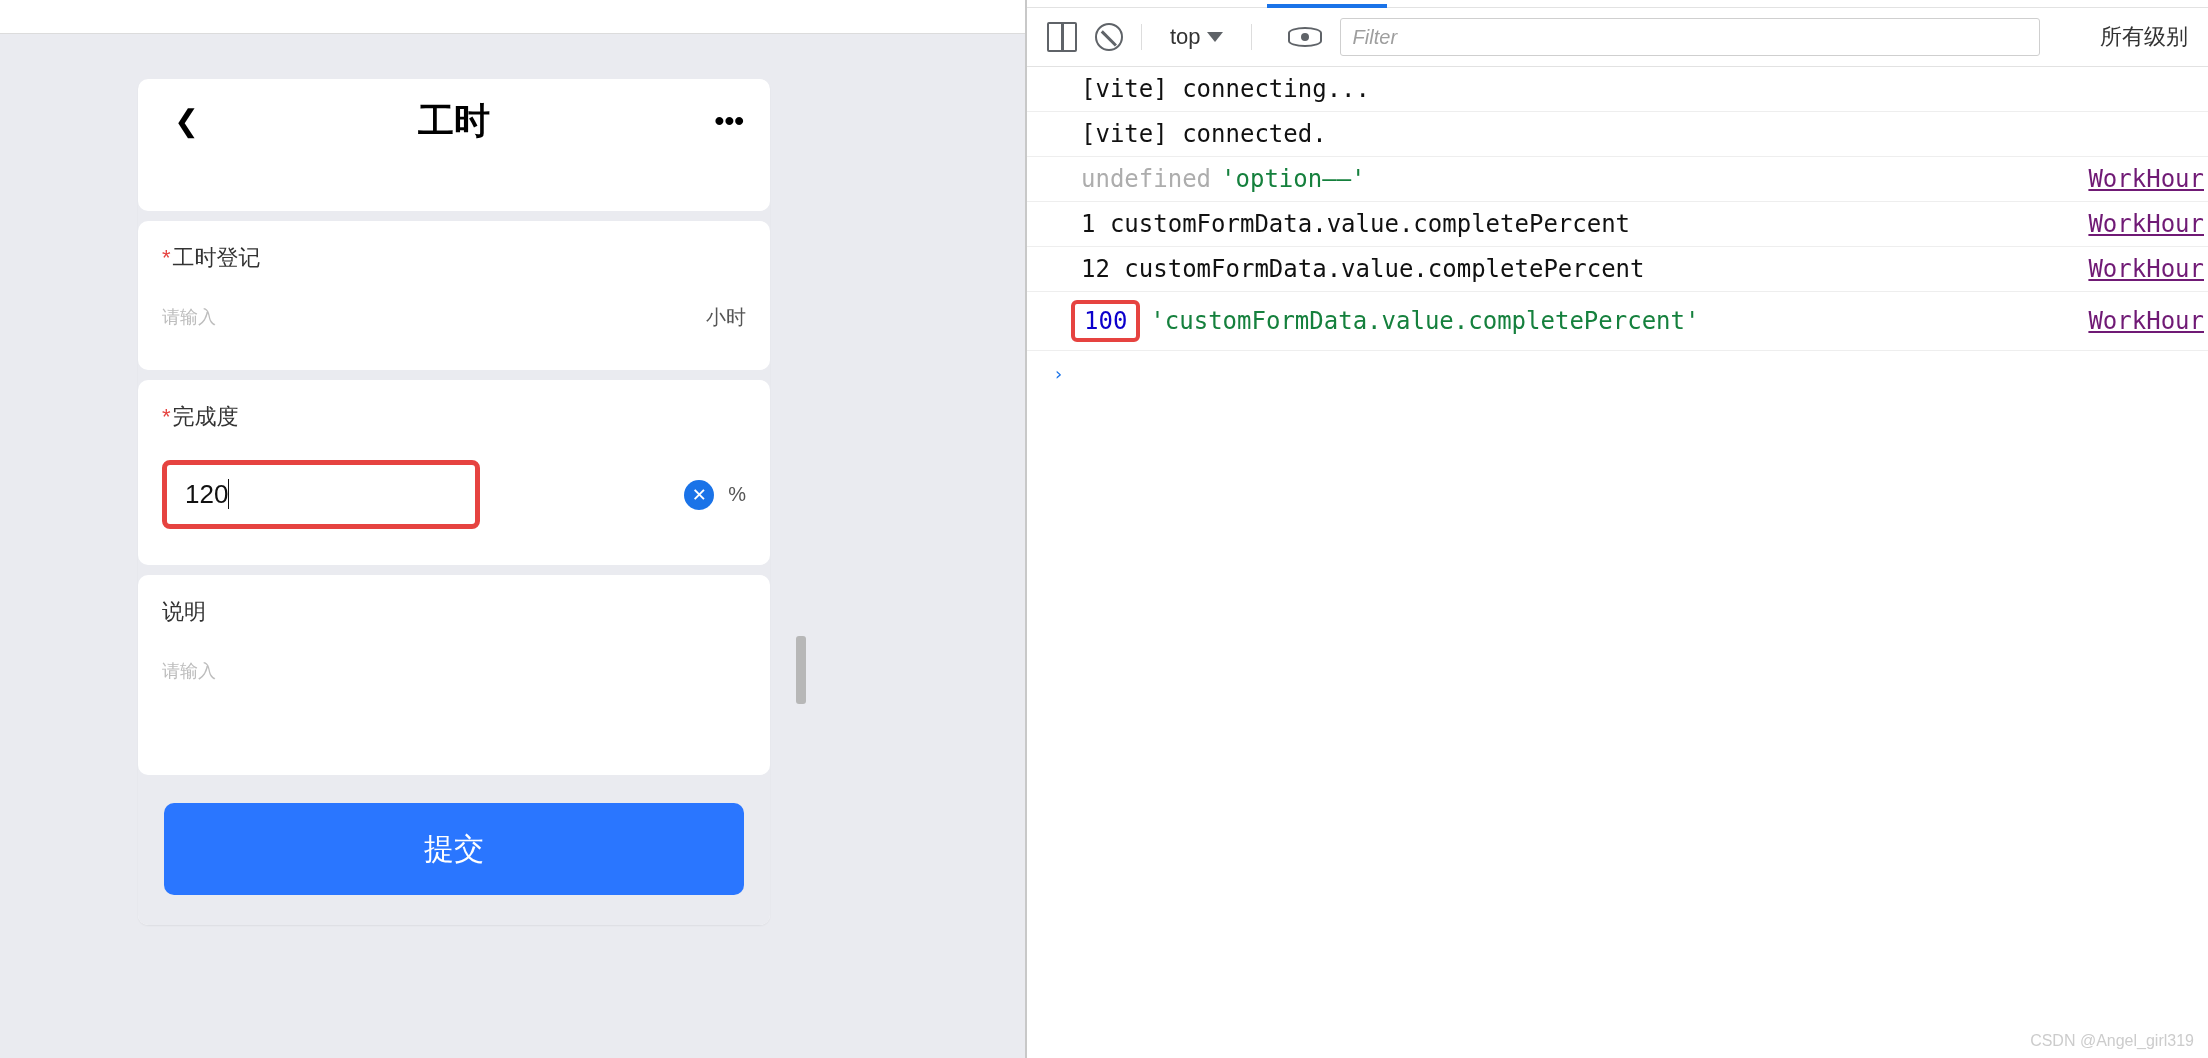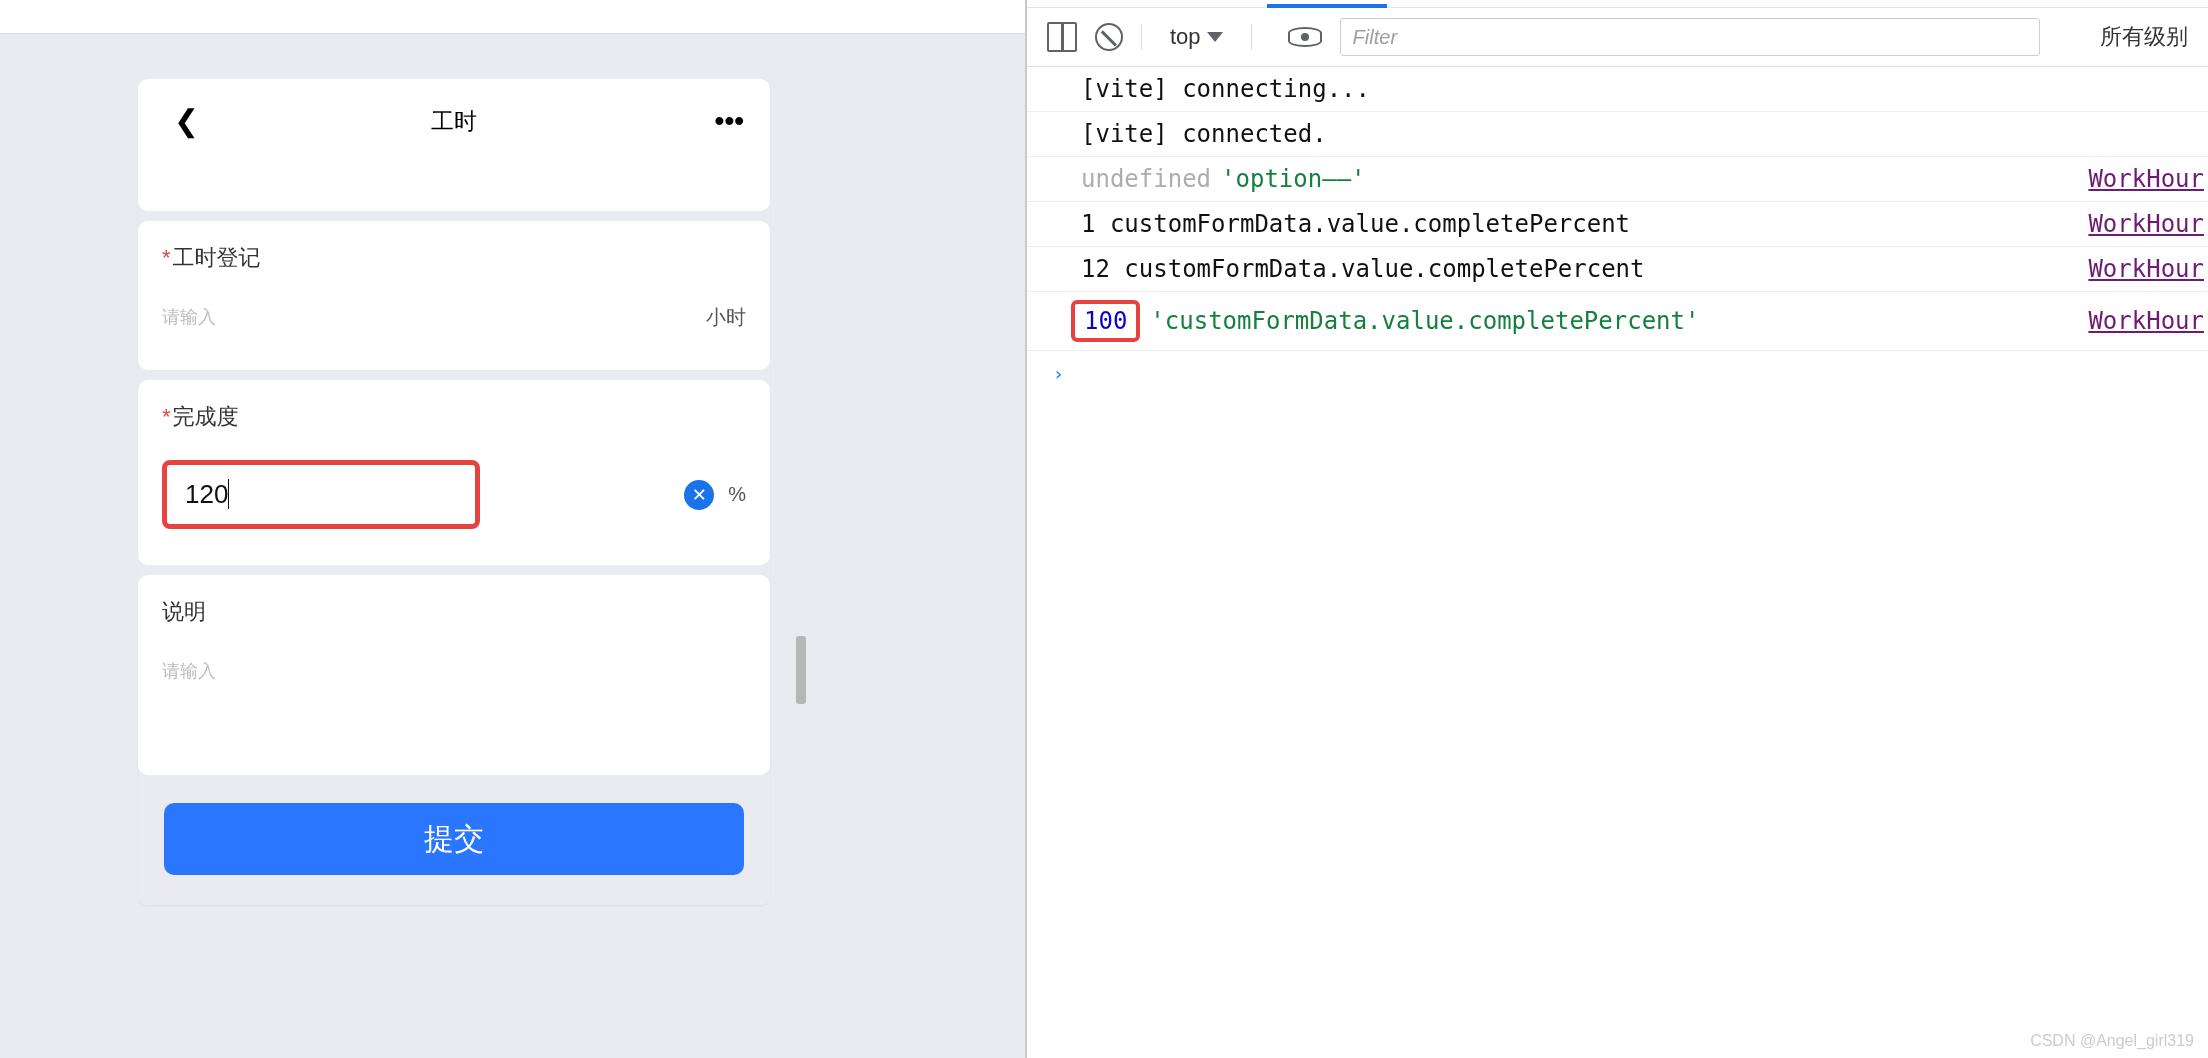--- a/index.html
+++ b/index.html
@@ -3,37 +3,37 @@
   <meta charset="utf-8">
   <style>
     * { box-sizing: border-box; margin: 0; padding: 0; }
     body { font-family: -apple-system, "PingFang SC", "Helvetica Neue", sans-serif; background: #fff; overflow: hidden; }
     .root { display: flex; width: 2208px; height: 1058px; position: relative; }
     .left-pane { width: 1025px; background: #eaebf0; padding-top: 0; position: relative; }
     .ruler-top { height: 34px; background: #fff; border-bottom: 1px solid #dcdcdc; }
     .simulator { margin: 45px 0 0 138px; width: 632px; background: #fff; border-radius: 10px; overflow: hidden; box-shadow: 0 1px 2px rgba(0,0,0,.06); }
     .sim-head { display: flex; align-items: center; justify-content: space-between; height: 84px; padding: 0 26px 0 36px; position: relative; }
     .back-btn { font-size: 30px; line-height: 1; cursor: pointer; }
-    .head-title { position: absolute; left: 50%; transform: translateX(-50%); font-size: 23px; font-weight: 400; }
+    .head-title { position: absolute; left: 50%; transform: translateX(-50%); font-size: 36px; font-weight: 700; }
     .dots { font-size: 28px; letter-spacing: 0px; font-weight: 900; }
     .sim-body { background: #eaebf0; padding: 0 0 30px; }
     .spacer1 { height: 48px; background: #fff; border-radius: 0 0 10px 10px; }
     .card { background: #fff; margin: 10px 0 0 0; border-radius: 10px; padding: 22px 24px 36px; }
     .label-row { font-size: 22px; color: #333; margin-bottom: 28px; }
     .req { color: #e64340; margin-right: 2px; }
     .in-row { display: flex; align-items: center; }
     .ph-input { flex: 1; border: none; background: transparent; font-size: 18px; color: #111; padding: 6px 0; outline: none; }
     .ph-input::placeholder { color: #bdbdbd; }
     .unit { font-size: 20px; color: #555; margin-left: 12px; }
     .boxed-input { width: 318px; border: 5px solid #e64340; border-radius: 8px; padding: 14px 18px; font-size: 26px; color: #111; }
     .clear-btn { width: 30px; height: 30px; border-radius: 50%; background: #1a73e8; color: #fff; display: flex; align-items: center; justify-content: center; font-size: 18px; margin-left: auto; cursor: pointer; }
     .pct-row .unit { margin-left: 14px; }
     .card-tall { min-height: 200px; }
     .submit-wrap { padding: 28px 26px 0; }
-    .submit-btn { width: 100%; height: 72px; background: #2a76ff; color: #fff; font-size: 30px; border: none; border-radius: 10px; cursor: pointer; }
+    .submit-btn { width: 100%; height: 92px; background: #2a76ff; color: #fff; font-size: 30px; border: none; border-radius: 10px; cursor: pointer; }
     .scrollbar { width: 10px; height: 68px; background: #b7b7b7; position: absolute; left: 796px; top: 636px; border-radius: 3px; }
     .divider { width: 2px; background: #c8c8c8; }
     .right-pane { flex: 1; background: #fff; display: flex; flex-direction: column; }
     .dt-tabs { height: 8px; background: #fff; border-bottom: 1px solid #e2e2e2; position: relative; }
     .dt-tabs::after { content: ""; position: absolute; left: 240px; width: 120px; height: 4px; background: #1a73e8; bottom: -1px; }
     .dt-toolbar { display: flex; align-items: center; gap: 18px; padding: 10px 20px; border-bottom: 1px solid #e2e2e2; }
     .icon-square { width: 30px; height: 30px; border: 2.5px solid #5f6368; border-radius: 2px; position: relative; }
     .icon-square::after { content: ""; position: absolute; left: 12px; top: -2px; bottom: -2px; width: 2.5px; background: #5f6368; }
     .icon-ban { width: 28px; height: 28px; border: 2.5px solid #5f6368; border-radius: 50%; position: relative; }
     .icon-ban::after { content: ""; position: absolute; left: 2px; right: 2px; top: 12px; height: 2.5px; background: #5f6368; transform: rotate(45deg); }

